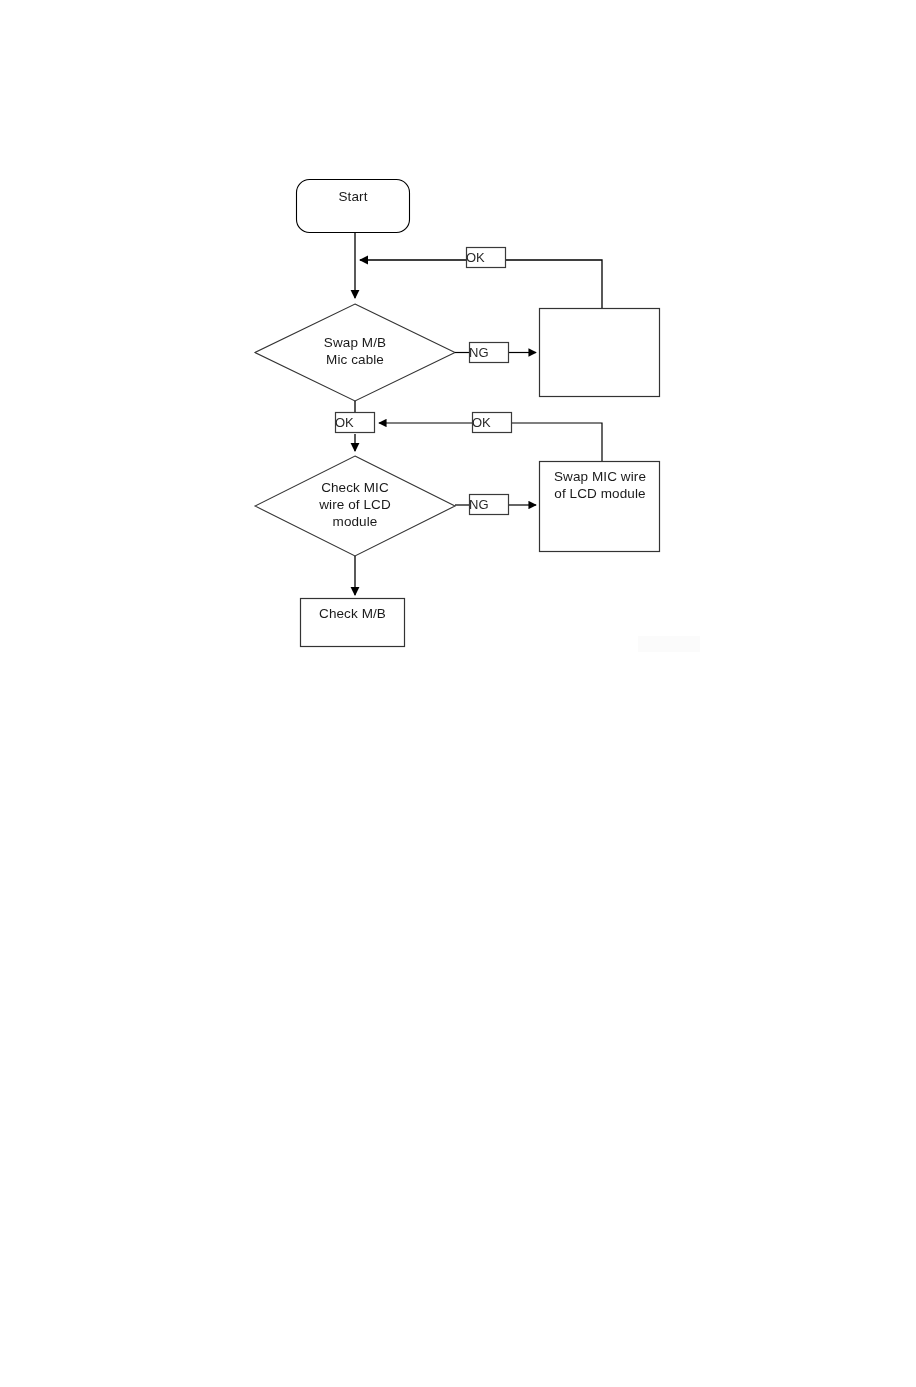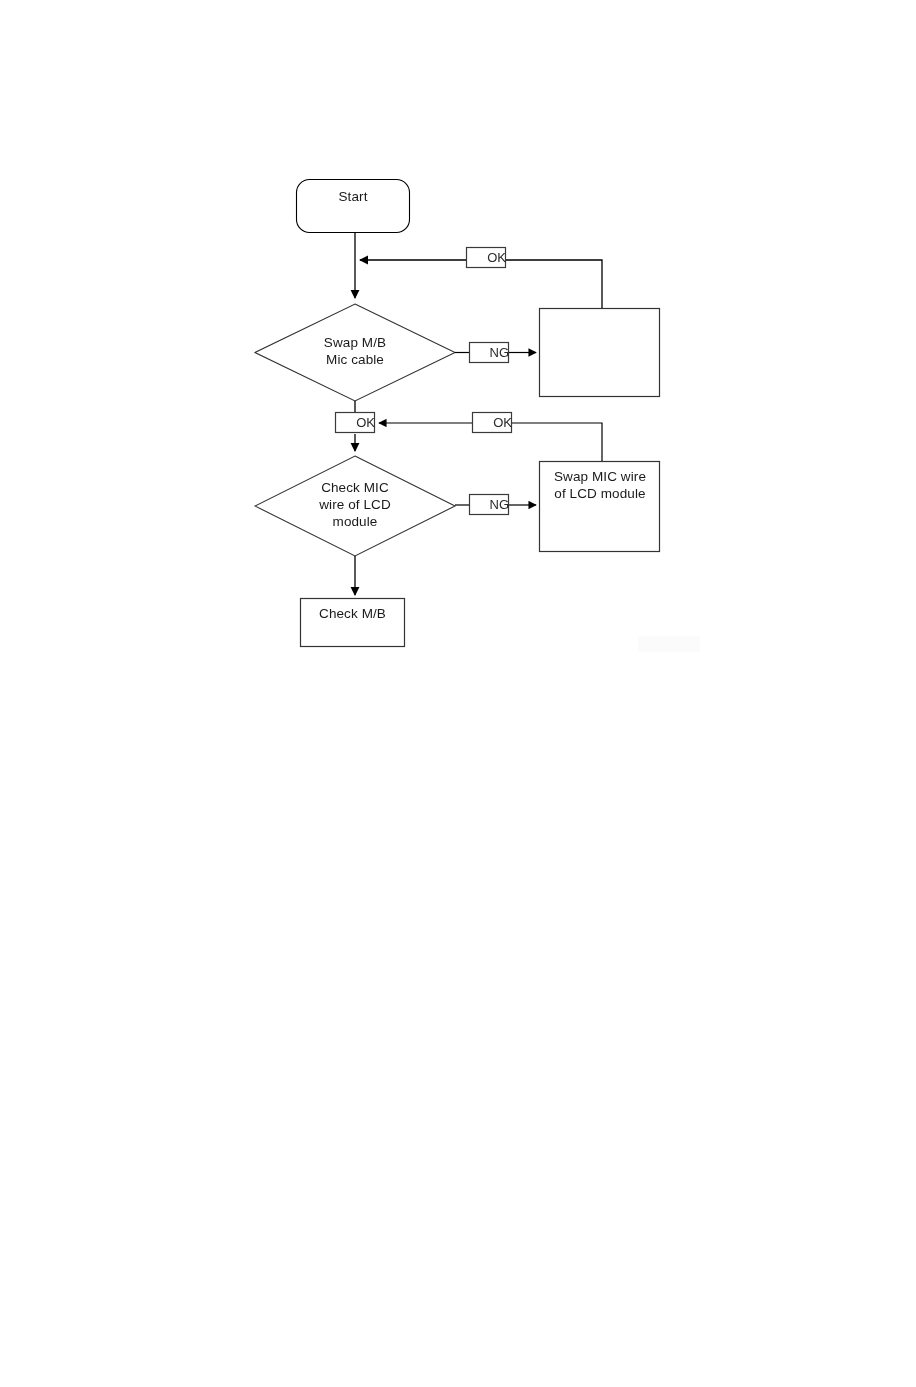--- a/index.html
+++ b/index.html
@@ -41,21 +41,21 @@
     text-align: center;
     font-family: "Liberation Sans", sans-serif;
     font-size: 13.5px;
     line-height: 17px;
     color: #1a1a1a;
     white-space: pre-line;
     letter-spacing: 0.1px;
   }
   .tag-label {
     position: absolute;
-    text-align: right;
+    text-align: left;
     font-family: "Liberation Sans", sans-serif;
     font-size: 13px;
     line-height: 21px;
     color: #2a2a2a;
   }
 
   
   #label-start      { left: 296px; top: 152px; width: 114px; }
   
   #label-decision-1 { left: 284px; top: 298px; width: 142px; }

